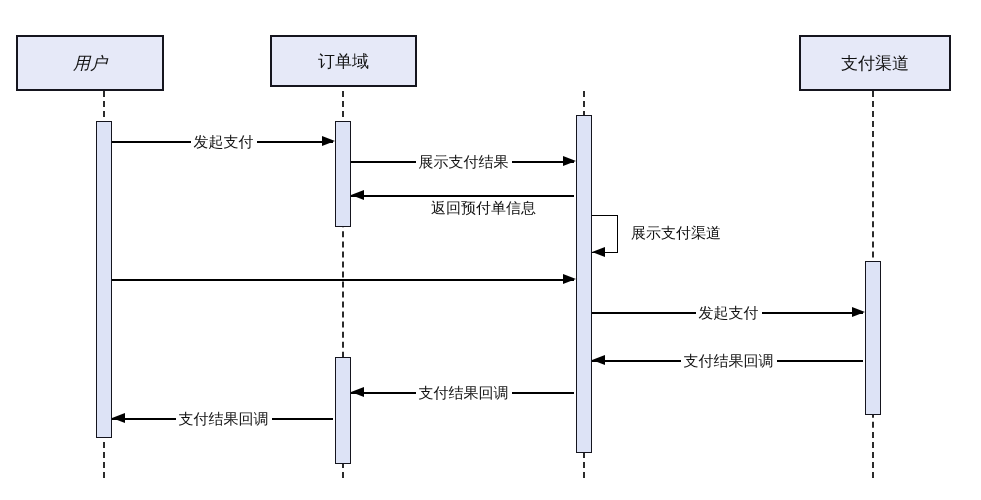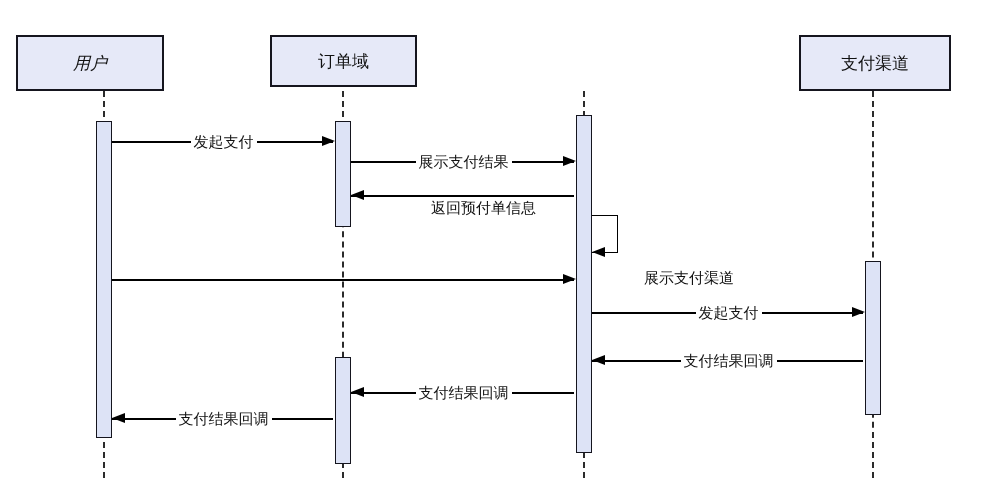--- a/index.html
+++ b/index.html
@@ -98,21 +98,21 @@
     <div class="arrowhead right" style="left: 322px; top: 135.5px;"></div>
     <div class="msg-label" style="left: 223.5px; top: 142px;">发起支付</div>
     <div class="msg-line" style="left: 351px; top: 161px; width: 223px;"></div>
     <div class="arrowhead right" style="left: 563px; top: 155.5px;"></div>
     <div class="msg-label" style="left: 463.5px; top: 162px;">展示支付结果</div>
     <div class="msg-line" style="left: 351px; top: 195px; width: 223px;"></div>
     <div class="arrowhead left" style="left: 351px; top: 189.5px;"></div>
     <div class="msg-label" style="left: 463.5px; top: 208px; margin-left: 20px;">返回预付单信息</div>
     <div class="self-loop" style="left: 592px; top: 215px; width: 26px; height: 38px;"></div>
     <div class="arrowhead left" style="left: 592px; top: 246.5px;"></div>
-    <div class="self-label" style="left: 644px; top: 233px; margin-top: 45px;">展示支付渠道</div>
+    <div class="self-label" style="left: 631px; top: 233px;">展示支付渠道</div>
     <div class="msg-line" style="left: 112px; top: 279px; width: 462px;"></div>
     <div class="arrowhead right" style="left: 563px; top: 273.5px;"></div>
     <div class="msg-line" style="left: 592px; top: 312px; width: 271px;"></div>
     <div class="arrowhead right" style="left: 852px; top: 306.5px;"></div>
     <div class="msg-label" style="left: 728.5px; top: 313px;">发起支付</div>
     <div class="msg-line" style="left: 592px; top: 360px; width: 271px;"></div>
     <div class="arrowhead left" style="left: 592px; top: 354.5px;"></div>
     <div class="msg-label" style="left: 728.5px; top: 361px;">支付结果回调</div>
     <div class="msg-line" style="left: 351px; top: 392px; width: 223px;"></div>
     <div class="arrowhead left" style="left: 351px; top: 386.5px;"></div>

